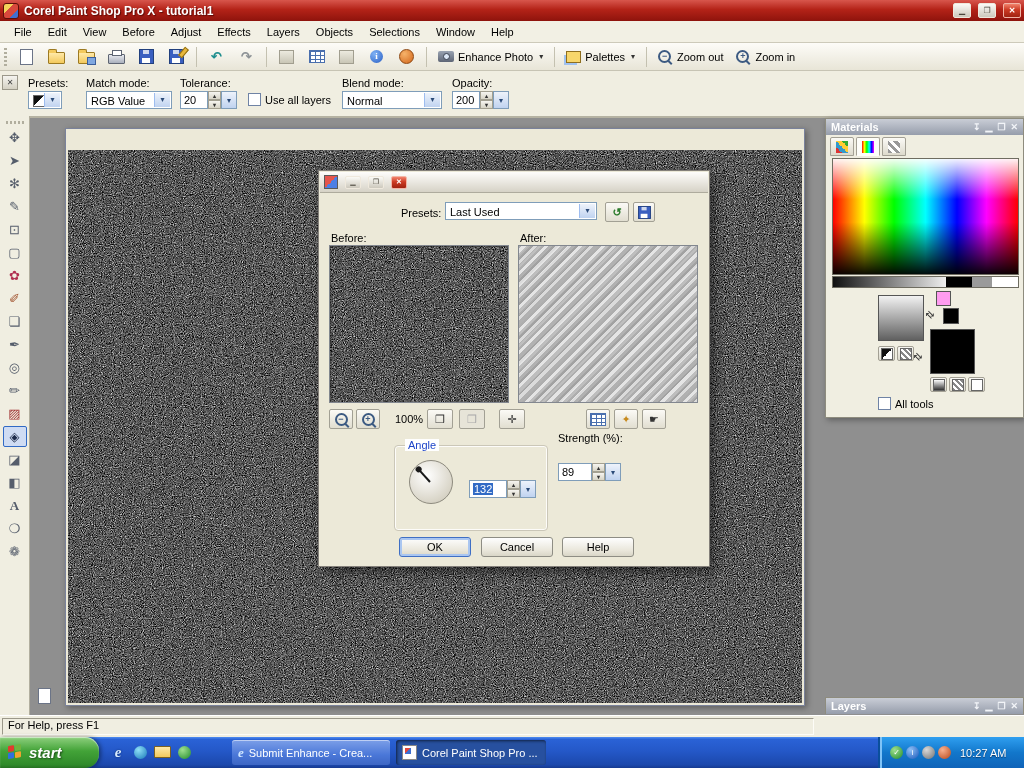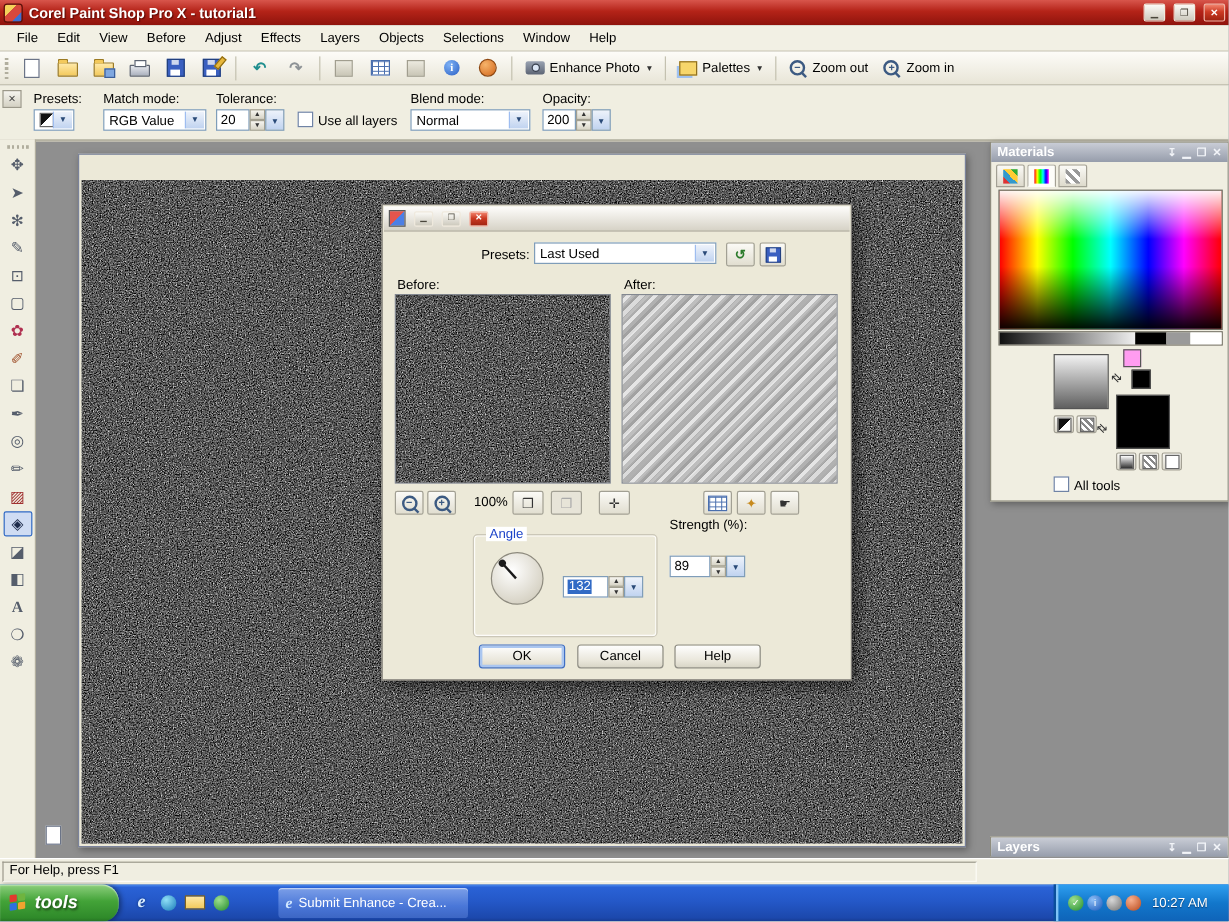--- a/index.html
+++ b/index.html
@@ -539,38 +539,42 @@
   </div>
 
   <div class="ab taskbar">
     <div class="startbtn">
       <span class="flag">
           <i style="background:#e23a2e"></i>
           <i style="background:#6fb43f"></i>
           <i style="background:#2f6fe0"></i>
           <i style="background:#f0a32f"></i>
         </span>
-      <span class="start-txt">tools</span>
+      <span class="start-txt">start</span>
     </div>
     <span class="ql" style="left:108px">
         <span class="ql-e">e</span>
       </span>
     <span class="ql" style="left:130px">
         <span class="ql-dot" style="background:radial-gradient(circle at 35% 30%,#8fe0f7,#1778b8)"></span>
       </span>
     <span class="ql" style="left:152px">
         <span class="ql-folder"></span>
       </span>
     <span class="ql" style="left:174px">
         <span class="ql-dot" style="background:radial-gradient(circle at 35% 30%,#9fe08f,#1f8a2a)"></span>
       </span>
 
     <span class="taskbtn inactive" style="left:232px;width:158px">
       <span class="tb-ico-e">e</span>
       <span>Submit Enhance - Crea...</span>
+    </span>
+    <span class="taskbtn active" style="left:396px;width:150px">
+      <span class="tb-ico-psp"></span>
+      <span>Corel Paint Shop Pro ...</span>
     </span>
 
     <div class="tray">
       <span class="tray-dot" style="background:radial-gradient(circle at 35% 30%,#9fe08f,#1f8a2a)">✓</span>
       <span class="tray-dot" style="background:radial-gradient(circle at 35% 30%,#8fc0f7,#1756b8)">i</span>
       <span class="tray-dot" style="background:radial-gradient(circle at 35% 30%,#d8d8d8,#707070)"></span>
       <span class="tray-dot" style="background:radial-gradient(circle at 35% 30%,#f7b08f,#b84617)"></span>
       <span class="clock">10:27 AM</span>
     </div>
   </div>

